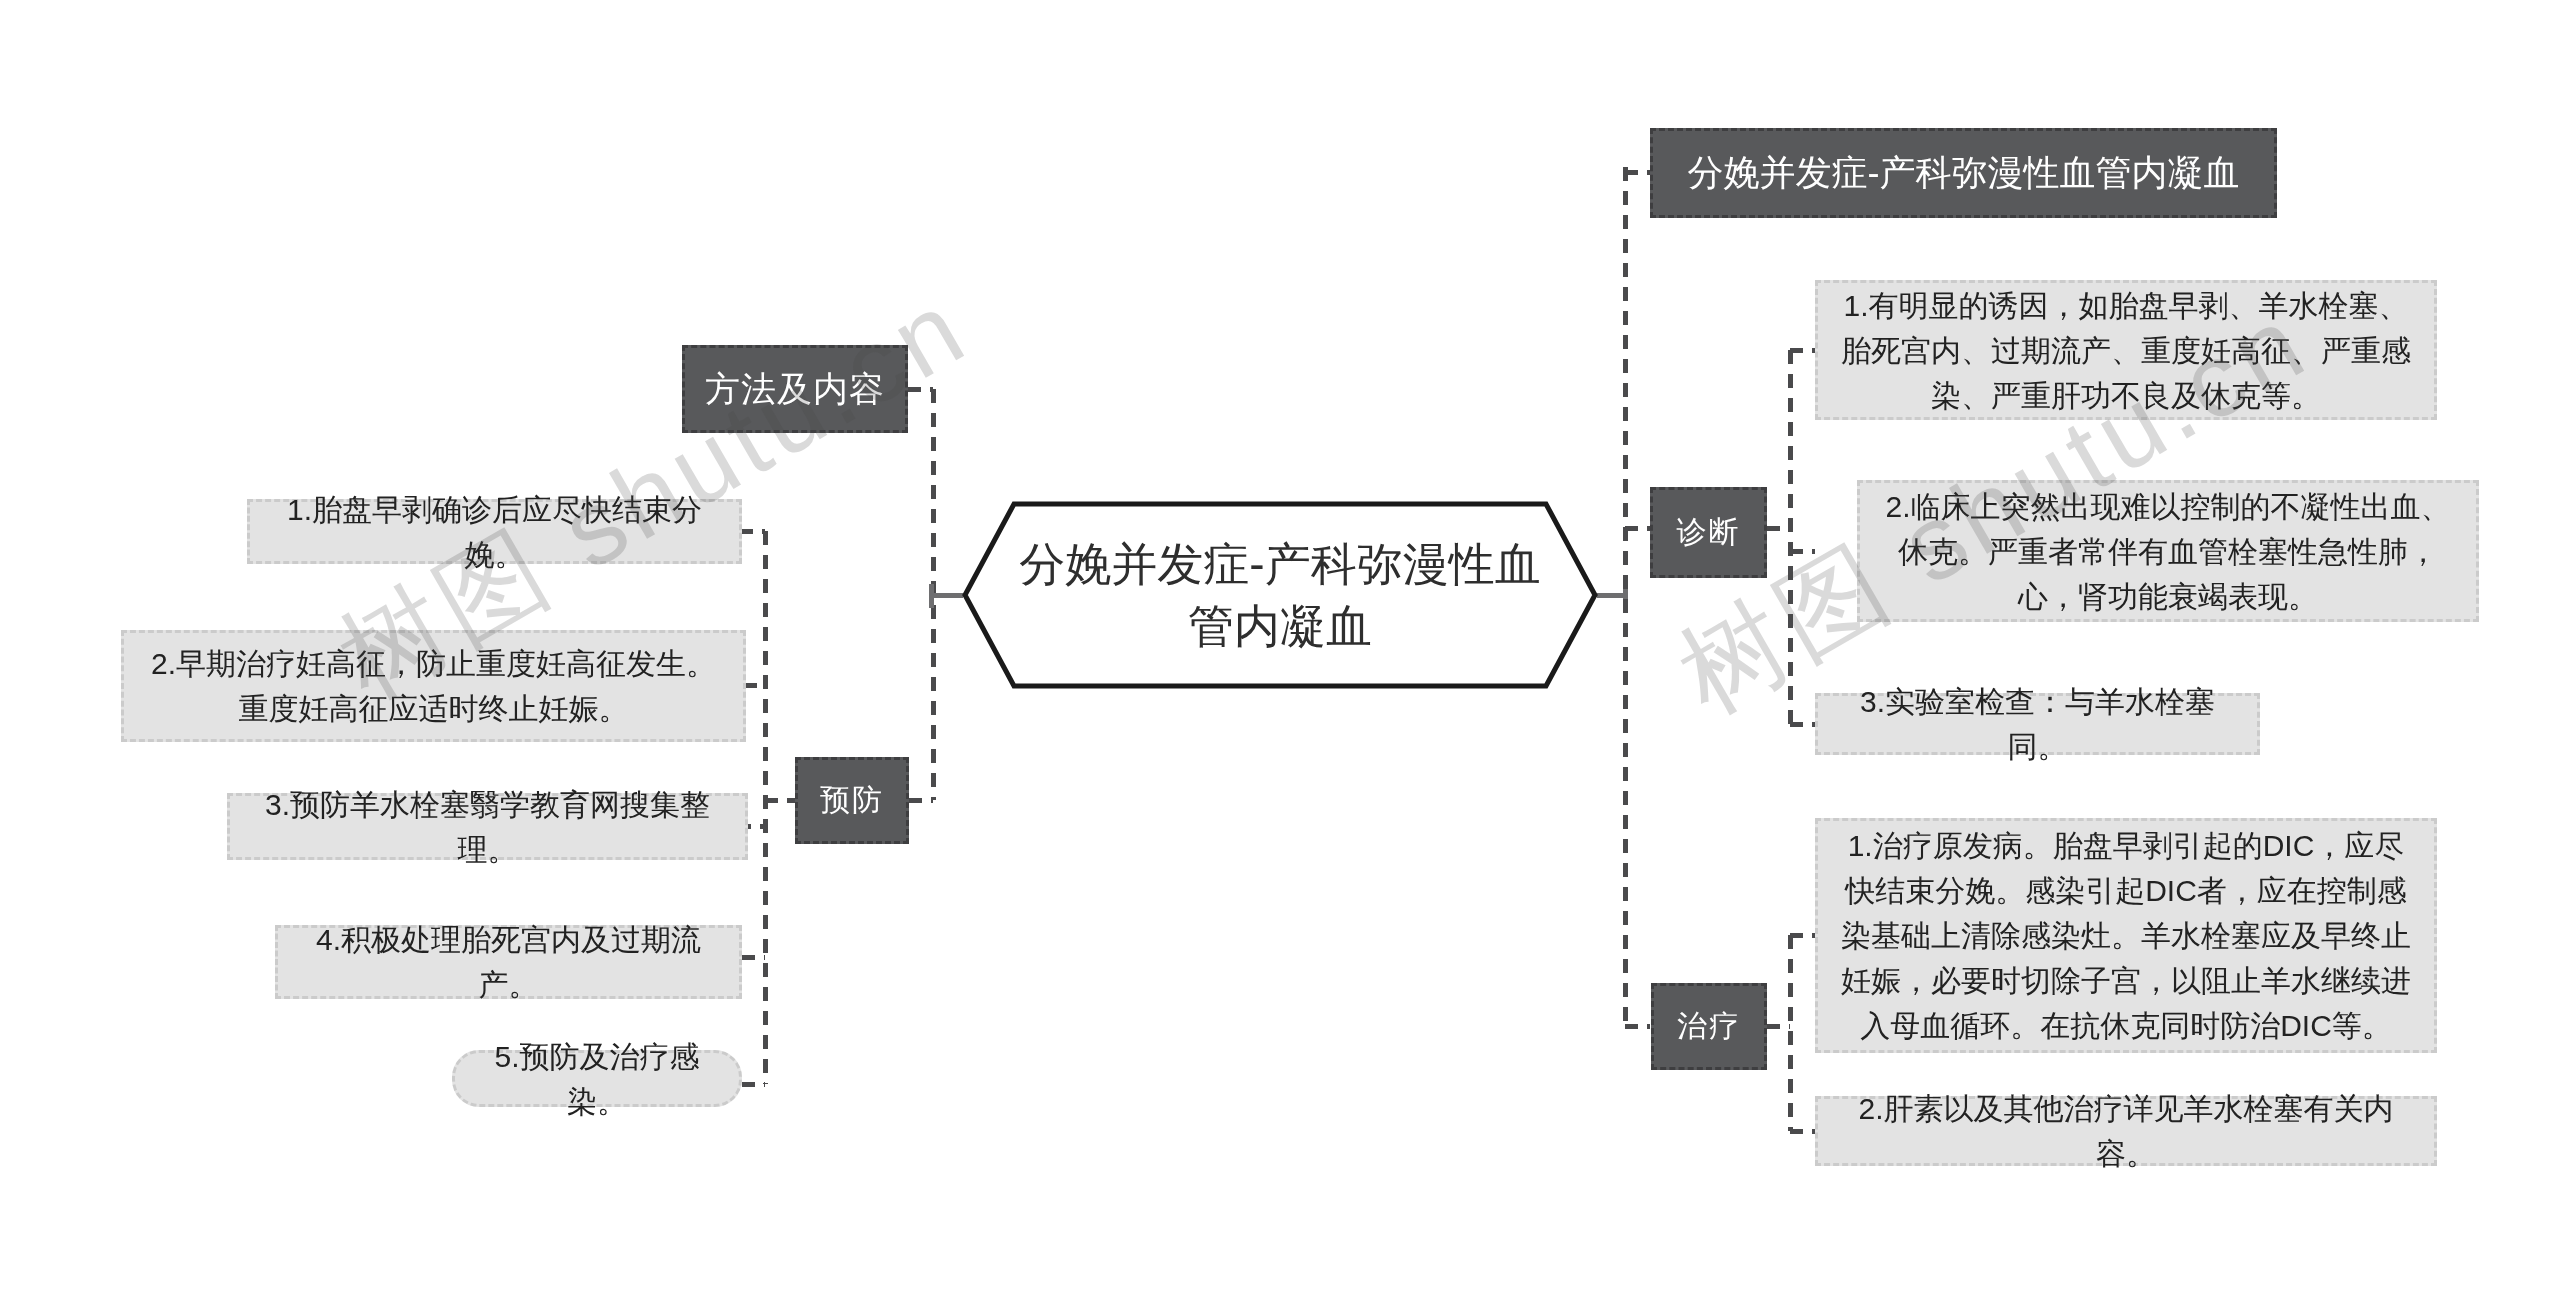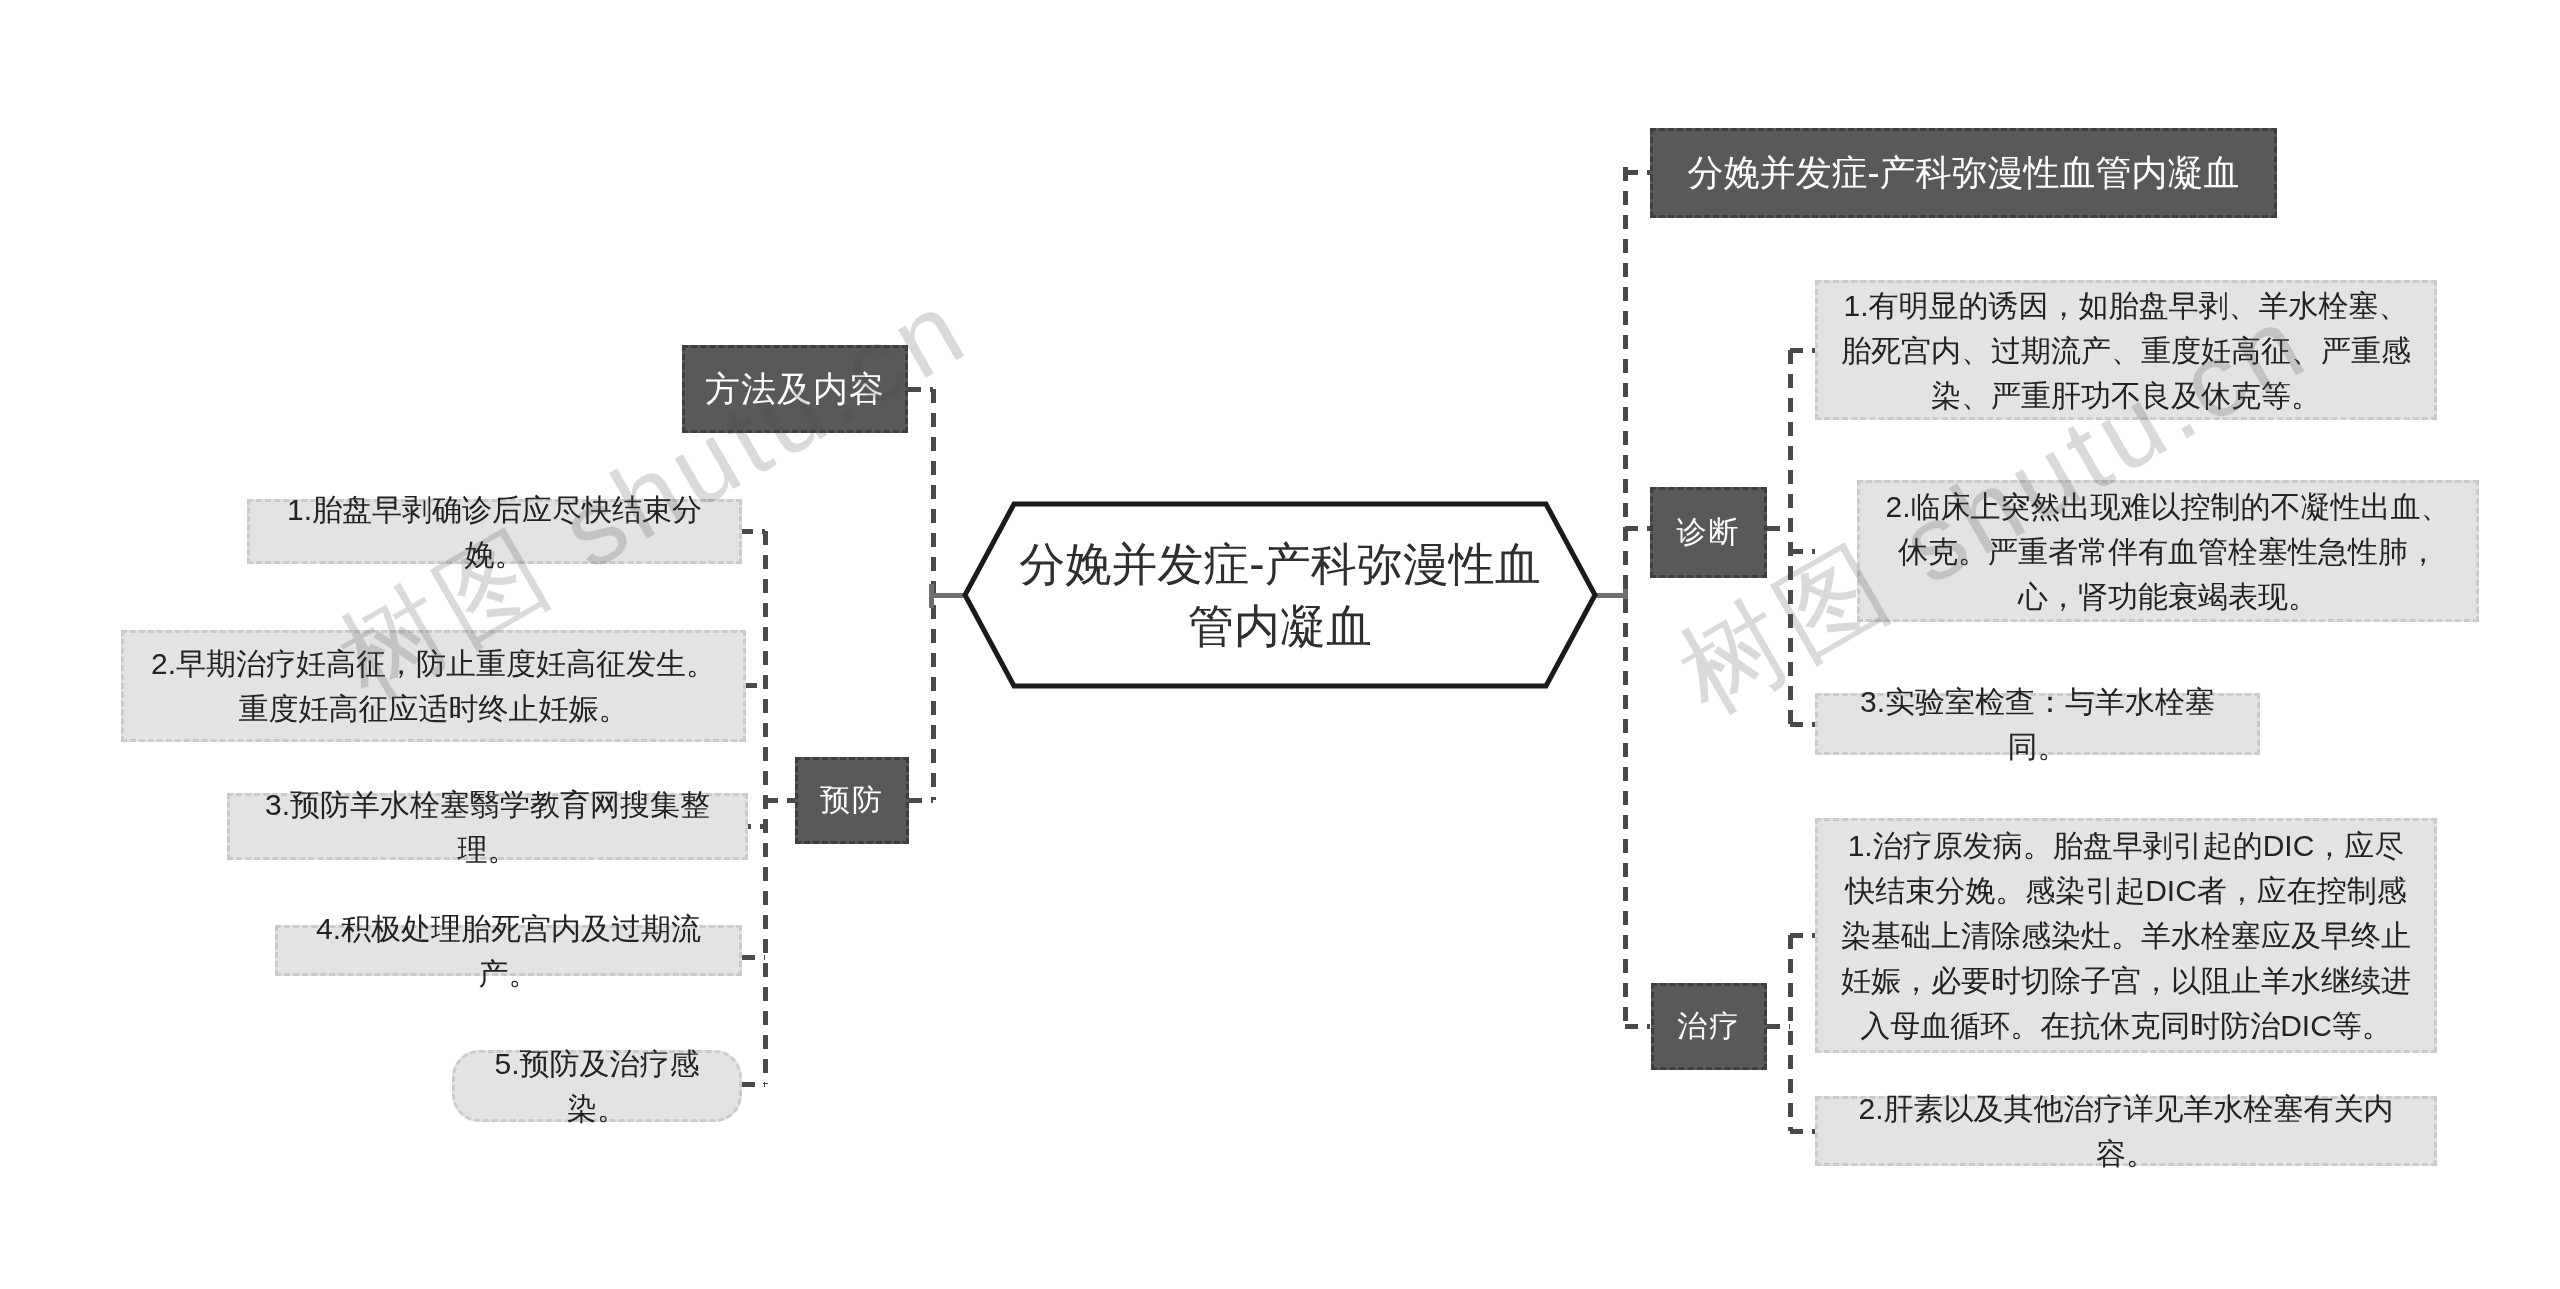--- a/index.html
+++ b/index.html
@@ -29,22 +29,22 @@
   .n-d3         {left:1815px;top:693px;width:445px;height:62px;font-size:29px;}
   .n-diagnosis  {left:1650px;top:487px;width:117px;height:91px;}
   .n-t1         {left:1815px;top:818px;width:622px;height:235px;}
   .n-t2         {left:1815px;top:1096px;width:622px;height:70px;}
   .n-treatment  {left:1651px;top:983px;width:116px;height:87px;align-items:center;}
   .n-methods    {left:682px;top:345px;width:226px;height:88px;}
   .n-prevention {left:795px;top:757px;width:114px;height:87px;}
   .n-l1{left:247px;top:499px;width:495px;height:65px;}
   .n-l2{left:121px;top:630px;width:625px;height:112px;padding:4px 22px;}
   .n-l3{left:227px;top:793px;width:521px;height:67px;}
-  .n-l4{left:275px;top:925px;width:467px;height:51px;}
-  .n-l5{left:452px;top:1050px;width:290px;height:72px;border-radius:27px;}
+  .n-l4{left:275px;top:925px;width:467px;height:74px;}
+  .n-l5{left:452px;top:1050px;width:290px;height:57px;border-radius:27px;}
 
   
   .hex-wrap{position:absolute;left:962px;top:500px;width:636px;height:190px;}
   .hex-wrap svg{position:absolute;inset:0;}
   .hex-text{
     position:absolute;left:40px;right:40px;top:6px;bottom:6px;
     display:flex;align-items:center;justify-content:center;text-align:center;
     font-size:46px;line-height:62px;color:#2e2e2e;
   }
 

